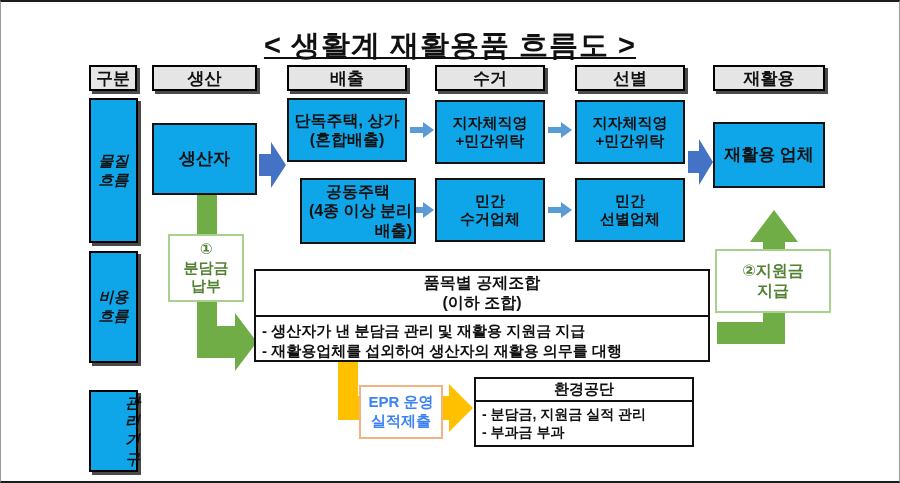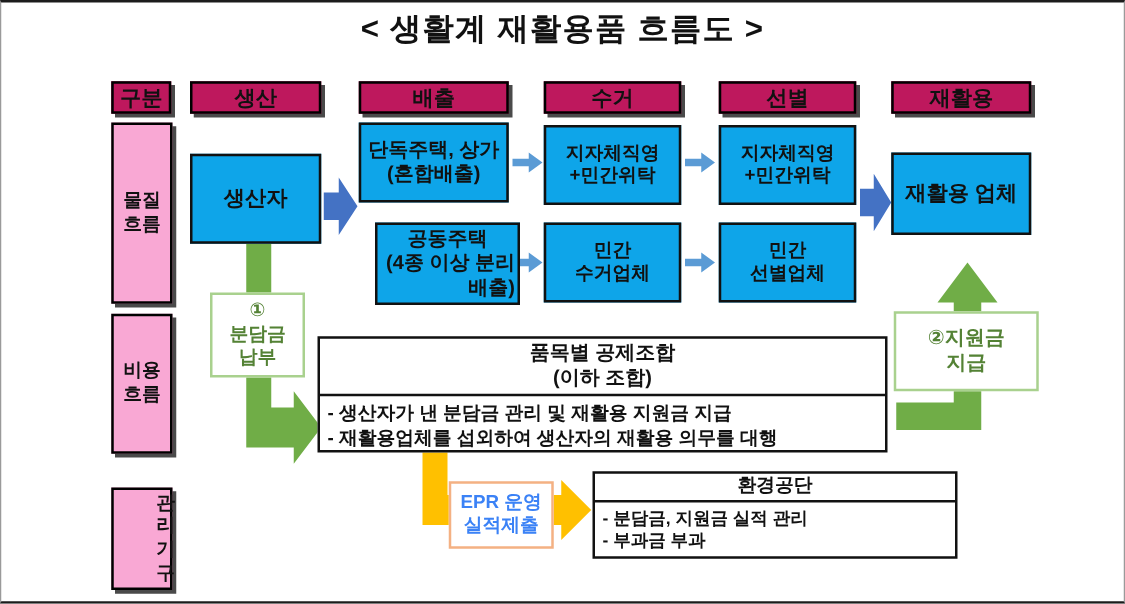--- a/index.html
+++ b/index.html
@@ -1,27 +1,27 @@
 <!DOCTYPE html>
 <html><head>
 <meta charset="utf-8">
 <style>
   html,body{margin:0;padding:0;background:#fff;font-family:"Liberation Sans","DejaVu Sans",sans-serif;}
   .canvas{position:relative;width:900px;height:483px;background:#fff;box-sizing:border-box;
           border-top:2px solid #1c1c1c;border-bottom:2px solid #1c1c1c;
           border-left:1px solid #9a9a9a;border-right:1px solid #9a9a9a;overflow:hidden;}
-  .title{position:absolute;left:0;top:4px;width:100%;text-align:center;
-         font-size:25px;font-weight:bold;color:#111;letter-spacing:1px;}
-  .hdr{position:absolute;background:#be185d;border:2px solid #000;box-shadow:3px 3px 0 #4a4a4a;
+  .title{position:absolute;left:0;top:24px;width:100%;text-align:center;
+         font-size:29px;font-weight:bold;color:#111;letter-spacing:1px;text-decoration:underline;}
+  .hdr{position:absolute;background:#e5e5e5;border:2px solid #000;box-shadow:3px 3px 0 #4a4a4a;
        display:flex;align-items:center;justify-content:center;
        font-size:17px;font-weight:bold;color:#111;box-sizing:border-box;}
-  .rowlab{position:absolute;background:#f9a8d4;border:2px solid #000;box-shadow:3px 3px 0 #4a4a4a;
+  .rowlab{position:absolute;background:#0ea5e9;border:2px solid #000;box-shadow:3px 3px 0 #4a4a4a;
        display:flex;align-items:center;justify-content:center;text-align:center;
        font-size:15px;font-weight:bold;color:#111;box-sizing:border-box;
-       word-break:break-all;line-height:1.25;padding:2px;}
+       word-break:break-all;line-height:1.25;padding:2px;font-style:italic;}
   .box{position:absolute;background:#0ea5e9;border:2px solid #111;box-sizing:border-box;
        display:flex;flex-direction:column;align-items:center;justify-content:center;
        font-size:15px;font-weight:bold;color:#111;text-align:center;line-height:1.2;z-index:3;}
   .box .ln{display:block;}
   .greenbox{position:absolute;background:#fff;border:2px solid #a9d18e;box-sizing:border-box;
        display:flex;flex-direction:column;align-items:center;justify-content:center;
        font-size:15px;font-weight:bold;color:#548235;text-align:center;line-height:1.25;z-index:3;}
   .eprbox{position:absolute;background:#fff;border:2px solid #f4b183;box-sizing:border-box;
        display:flex;flex-direction:column;align-items:center;justify-content:center;
        font-size:15px;font-weight:bold;color:#3b82f6;text-align:center;line-height:1.25;z-index:3;}
@@ -128,21 +128,21 @@
       <div>- 생산자가 낸 분담금 관리 및 재활용 지원금 지급</div>
       <div>- 재활용업체를 섭외하여 생산자의 재활용 의무를 대행</div>
     </div>
   </div>
 
   <div class="eprbox" style="left:358px;top:383px;width:84px;height:54px;">
     <span>EPR 운영</span>
     <span>실적제출</span>
   </div>
 
-  <div class="bigbox keco" style="left:473px;top:375px;width:292px;height:70px;">
+  <div class="bigbox keco" style="left:473px;top:375px;width:220px;height:70px;">
     <div class="bb-title">환경공단</div>
     <div class="bb-body">
       <div>- 분담금, 지원금 실적 관리</div>
       <div>- 부과금 부과</div>
     </div>
   </div>
 
 </div>
 
 </body></html>

